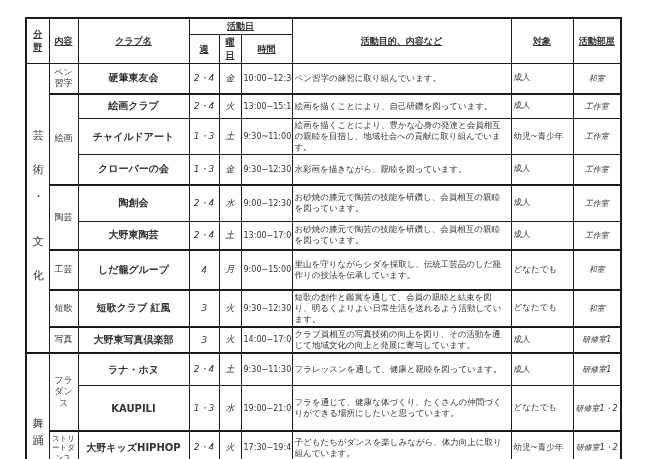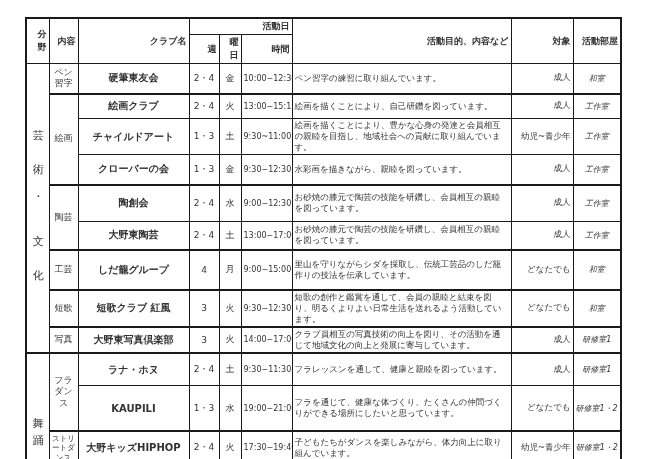--- a/index.html
+++ b/index.html
@@ -18,22 +18,23 @@
     table-layout:fixed;
     border:2px solid #1a1a1a;
   }
   table.club th,table.club td{
     border:1px solid #1a1a1a;
     padding:1px 2px;
     vertical-align:middle;
     overflow:hidden;
   }
   thead th{
-    font-size:9px;font-weight:bold;text-align:right;color:#333;
+    font-size:9px;font-weight:bold;text-align:center;color:#333;
     padding:0 1px;
+    text-decoration:underline;
   }
   th.hb{border-bottom-width:2px;}
   tr.grp td{border-top-width:2px;}
   td.field{
     text-align:center;vertical-align:middle;
   }
   .vtext{
     writing-mode:vertical-rl;
     text-orientation:upright;
     font-size:11px;
@@ -44,33 +45,33 @@
   .spread2{letter-spacing:1.6em;}
   td.content{
     font-size:9px;text-align:center;line-height:1.25;
     padding:1px 2px;word-break:break-all;
   }
   td.club-name{
     font-size:10px;font-weight:bold;text-align:center;
     padding:1px 3px;white-space:nowrap;
   }
   td.week,td.day{
-    font-size:9px;text-align:center;white-space:nowrap;
+    font-size:9px;text-align:center;white-space:nowrap;font-style:italic;
   }
   td.time{
     font-size:8px;text-align:center;white-space:nowrap;
     padding:1px 0;
   }
   td.purpose{
     font-size:8.5px;text-align:left;line-height:1.3;
     padding:2px 3px;
     margin-left:34px;
   }
   td.target{
-    font-size:8.5px;text-align:right;white-space:nowrap;
+    font-size:8.5px;text-align:left;white-space:nowrap;
   }
   td.room{
     font-size:8px;text-align:center;white-space:nowrap;
     padding:1px 0;
     font-style:italic;
   }
 </style>
 </head>
 <body>
 

